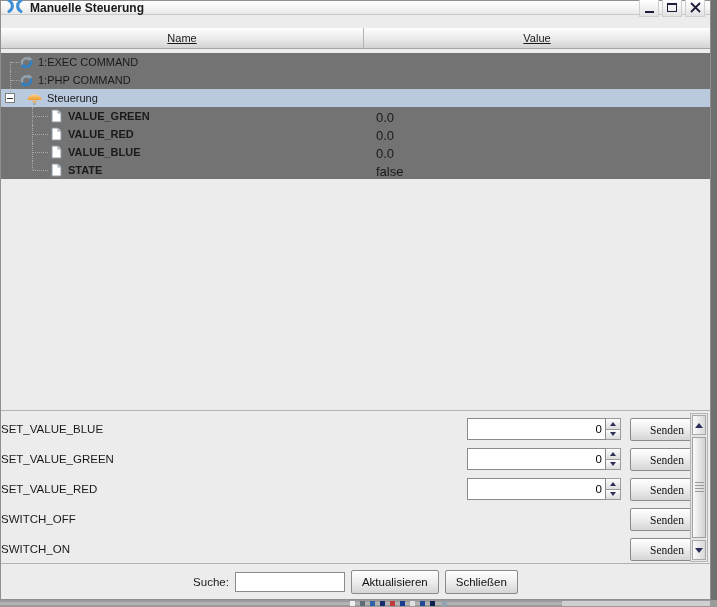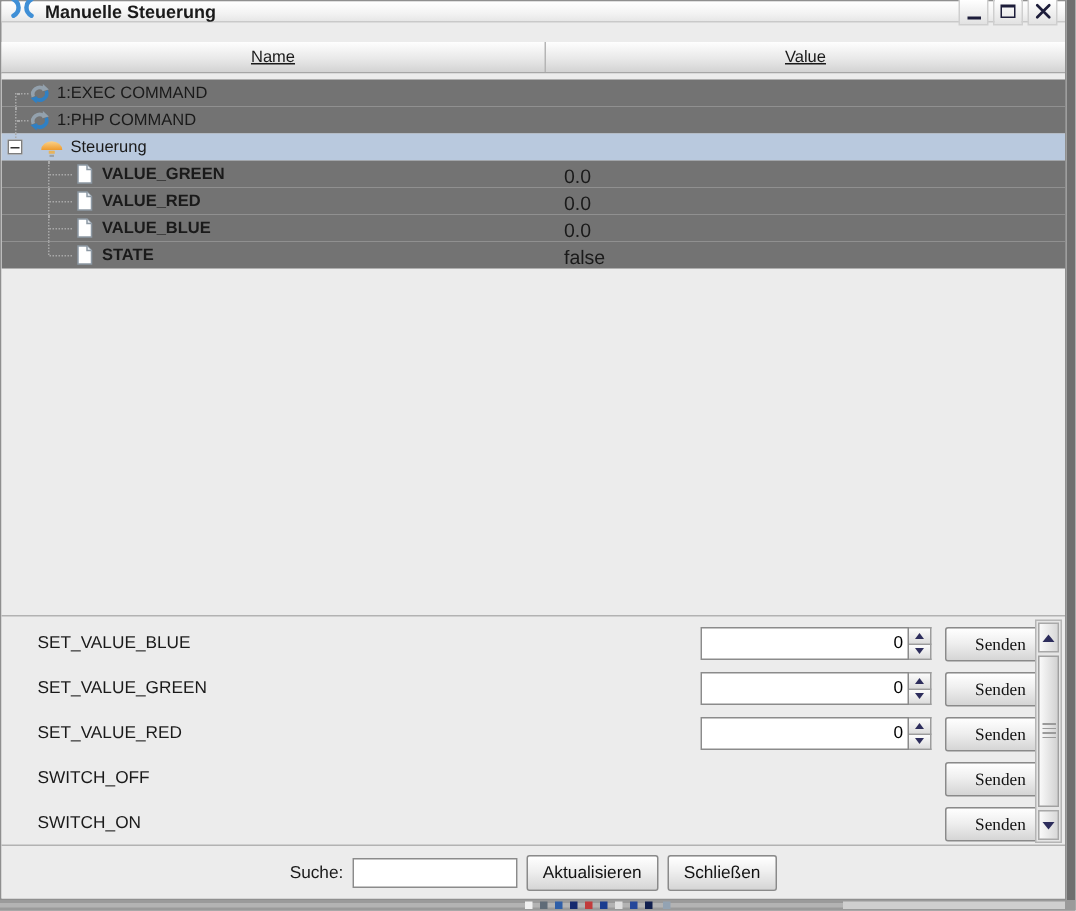--- a/index.html
+++ b/index.html
@@ -58,21 +58,21 @@
   .gv.root { left:9px; }
   .gv.child { left:31px; }
   .gv.full { top:0; height:18px; }
   .gv.lower { top:9px; height:9px; }
   .gv.upper { top:0; height:9px; }
 
   
   .cmd-panel { position:absolute; left:0; top:409px; right:0; height:153px;
                background:#ececec; border-top:1px solid #b2b2b2; }
   .cmd-row { position:absolute; left:0; right:22px; height:28px; }
-  .cmd-label { position:absolute; left:24px; top:8px; font-size:11.5px; white-space:nowrap; }
+  .cmd-label { position:absolute; left:0; top:8px; font-size:11.5px; white-space:nowrap; }
 
   .spinner { position:absolute; left:466px; top:3px; width:154px; height:22px; display:flex; }
   .spin-field { width:139px; height:22px; border:1px solid #8b8b8b; background:#ffffff;
                 font-family:"Liberation Sans", sans-serif; font-size:11.5px; text-align:right; padding:0 3px; }
   .spin-btns { width:15px; height:22px; display:flex; flex-direction:column; }
   .spin-btn { flex:1; background:linear-gradient(#fcfcfc,#dcdcdc); border:1px solid #9c9c9c; border-left:none;
               display:flex; align-items:center; justify-content:center; }
   .spin-btn.down { border-top:none; }
   .tri-up-s { width:0; height:0; border-left:3px solid transparent; border-right:3px solid transparent; border-bottom:4px solid #2d2d5c; }
   .tri-dn-s { width:0; height:0; border-left:3px solid transparent; border-right:3px solid transparent; border-top:4px solid #2d2d5c; }

